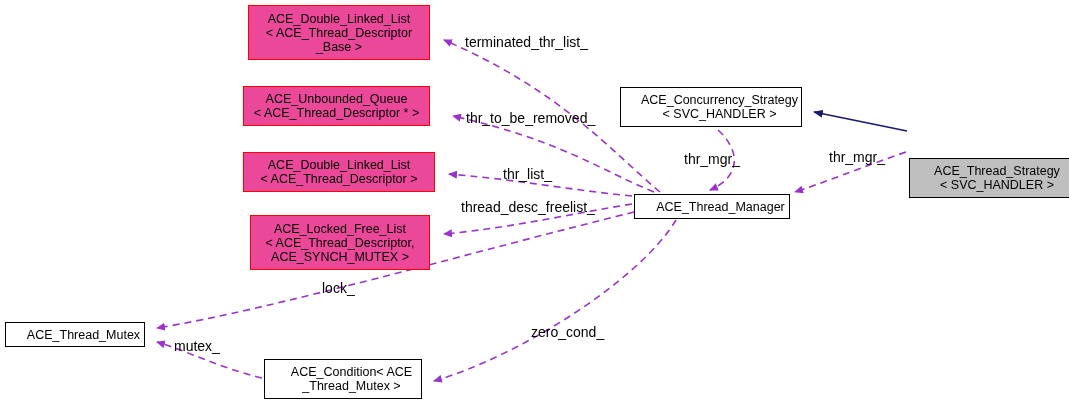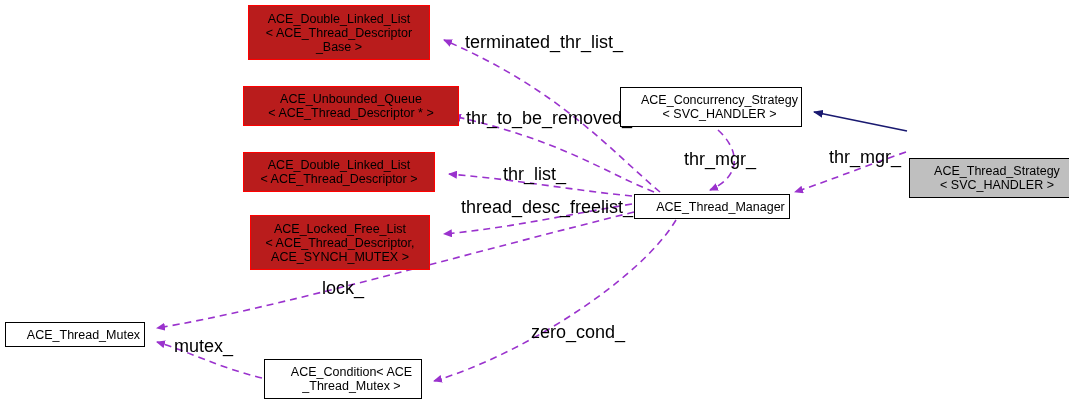--- a/index.html
+++ b/index.html
@@ -31,34 +31,34 @@
     text-align: center;
     font-size: 12.5px;
     line-height: 14px;
     color: #000000;
     background: #ffffff;
     white-space: pre;
     z-index: 5;
   }
   .node-red {
     border: 1px solid #ff0000;
-    background: #b91c1c;
+    background: #ec4899;
   }
   .node-black {
     border: 1px solid #000000;
     background: #ffffff;
     padding-left: 17px;
   }
   .node-gray {
     border: 1px solid #000000;
     background: #bfbfbf;
   }
   .edge-label {
     position: absolute;
-    font-size: 18px;
+    font-size: 14px;
     line-height: 14px;
     color: #000000;
     background: transparent;
     white-space: pre;
     z-index: 6;
   }
 </style>
 </head>
 <body>
 
@@ -86,21 +86,21 @@
       <path d="M 676,220 C 640,280 520,356 434,381"></path>
     </g>
 
     <path fill="none" stroke="#191970" stroke-width="1.6" marker-end="url(#arrow-inherit)" d="M 907,131 L 814,112"></path>
   </svg>
 
   <div class="node node-red" style="left:248px; top:5px; width:182px; height:55px;">ACE_Double_Linked_List
 &lt; ACE_Thread_Descriptor
 _Base &gt;</div>
 
-  <div class="node node-red" style="left:243px; top:86px; width:216px; height:40px;text-align:center;">ACE_Unbounded_Queue
+  <div class="node node-red" style="left:243px; top:86px; width:187px; height:40px;text-align:center;">ACE_Unbounded_Queue
 &lt; ACE_Thread_Descriptor * &gt;</div>
 
   <div class="node node-red" style="left:243px; top:152px; width:192px; height:40px;">ACE_Double_Linked_List
 &lt; ACE_Thread_Descriptor &gt;</div>
 
   <div class="node node-red" style="left:250px; top:215px; width:180px; height:55px;">ACE_Locked_Free_List
 &lt; ACE_Thread_Descriptor,
 ACE_SYNCH_MUTEX &gt;</div>
 
   <div class="node node-black" style="left:620px; top:87px; width:182px; height:40px;">ACE_Concurrency_Strategy

